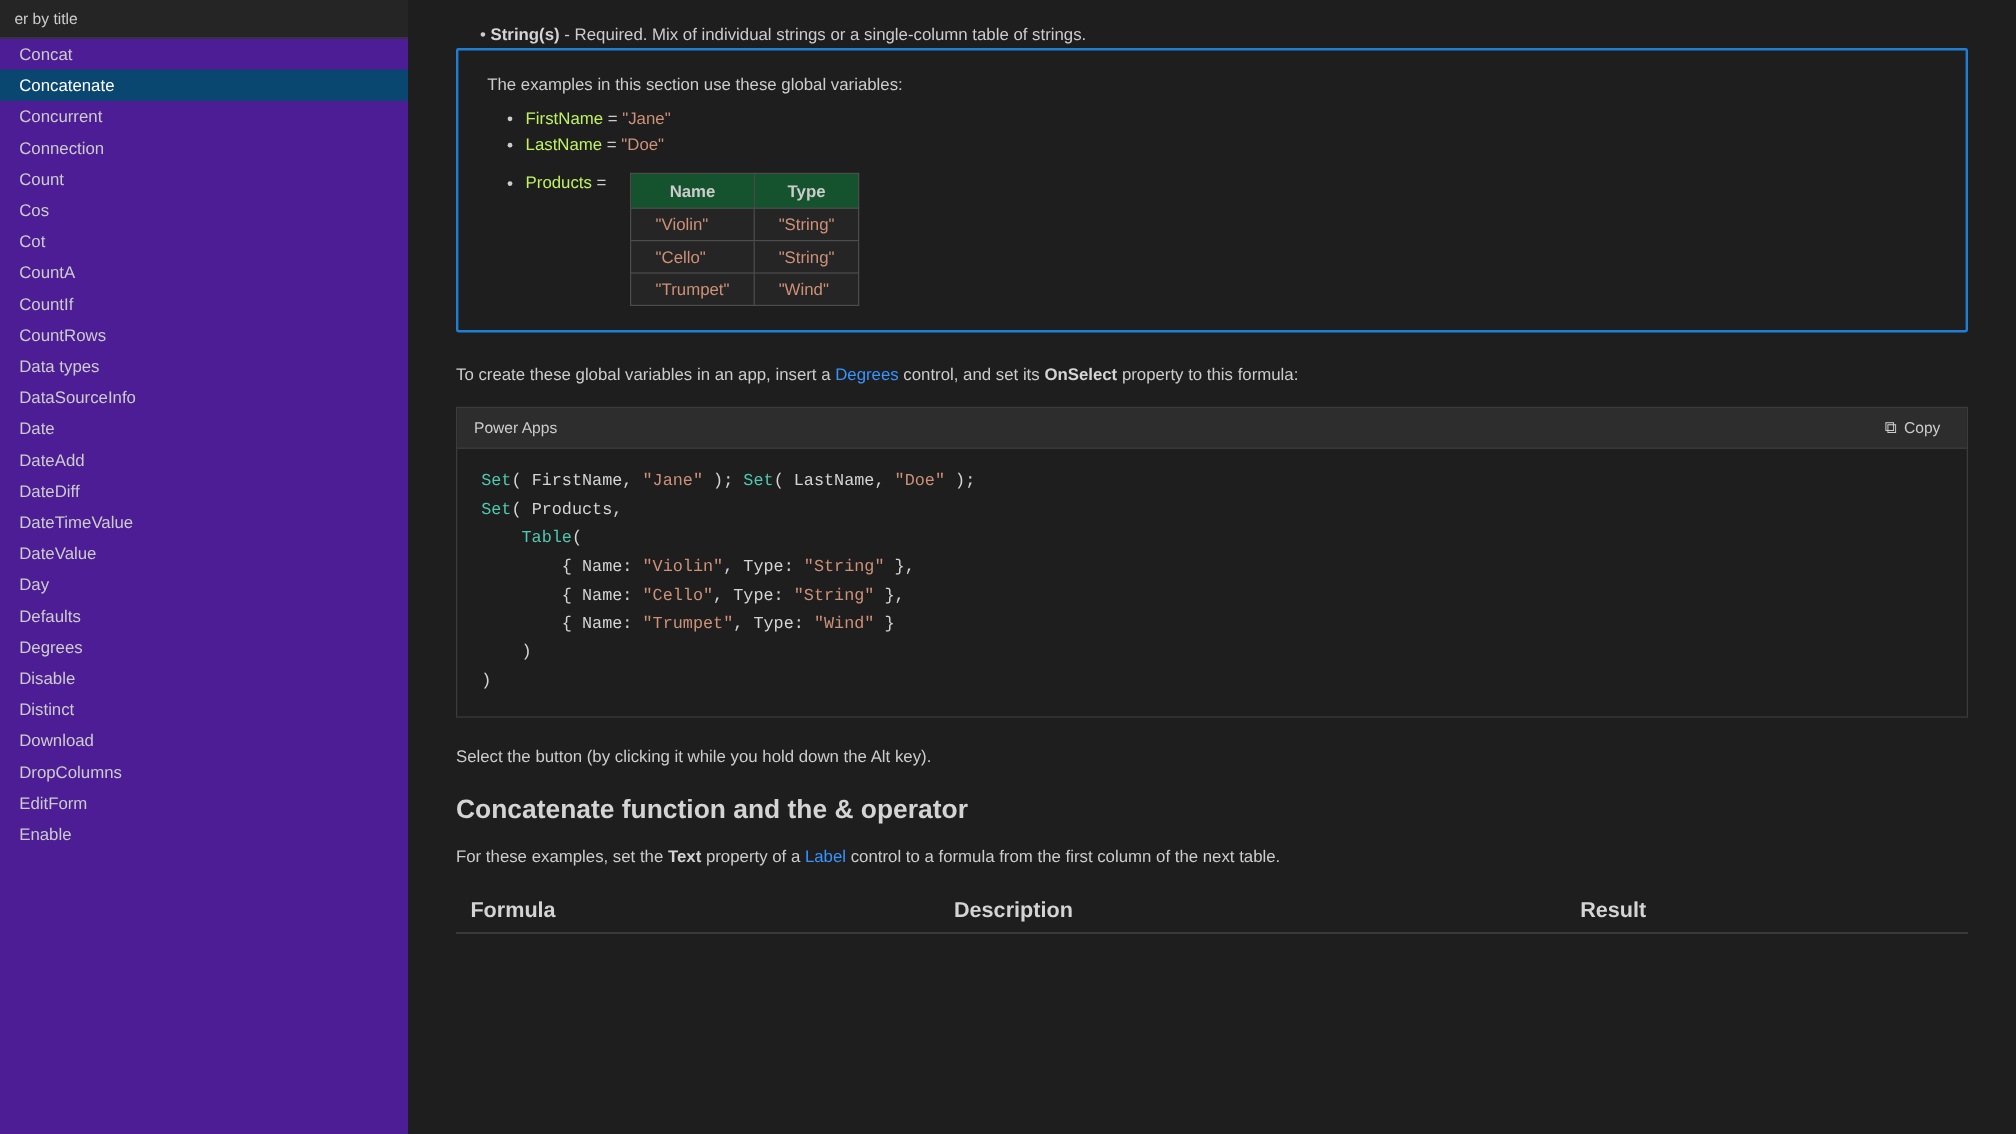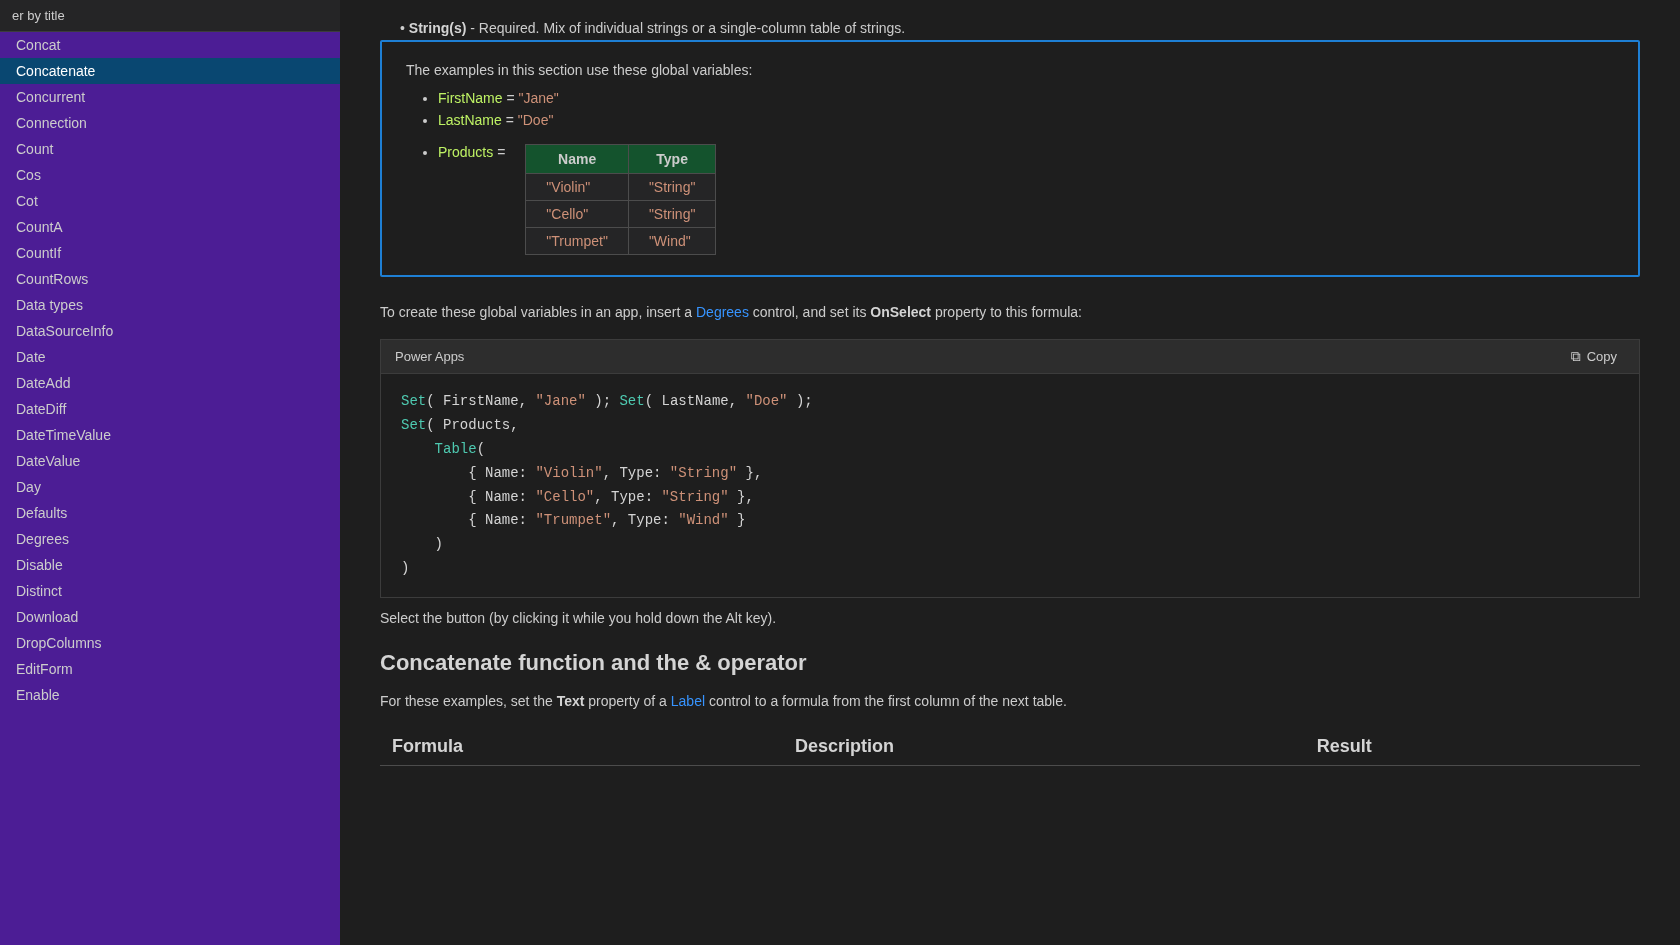--- a/index.html
+++ b/index.html
@@ -168,21 +168,21 @@
 
     .bold-text {
       font-weight: 700;
       color: #d4d4d4;
     }
 
     
     .code-block-container {
       background: #1e1e1e;
       border: 1px solid #3c3c3c;
-      margin-bottom: 12px;
+      margin-bottom: 24px;
     }
 
     .code-block-header {
       display: flex;
       justify-content: space-between;
       align-items: center;
       padding: 6px 14px;
       background: #2d2d2d;
       border-bottom: 1px solid #3c3c3c;
     }

